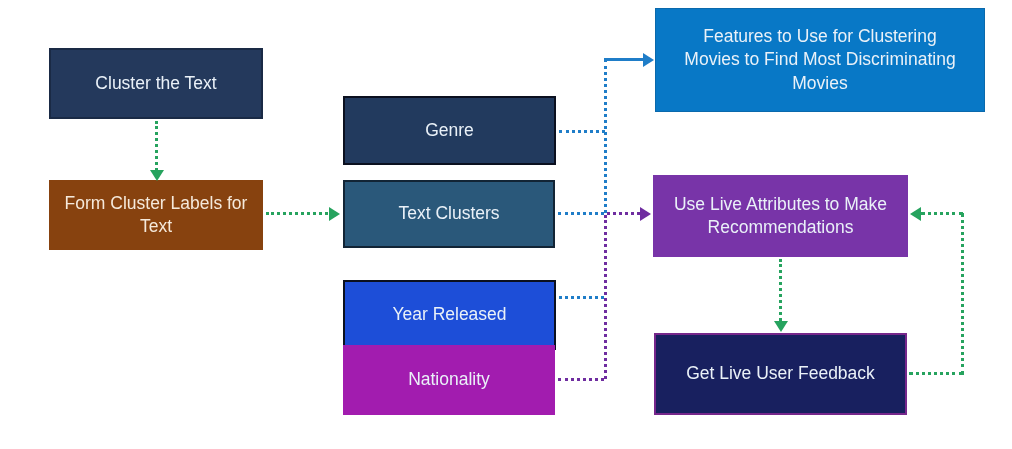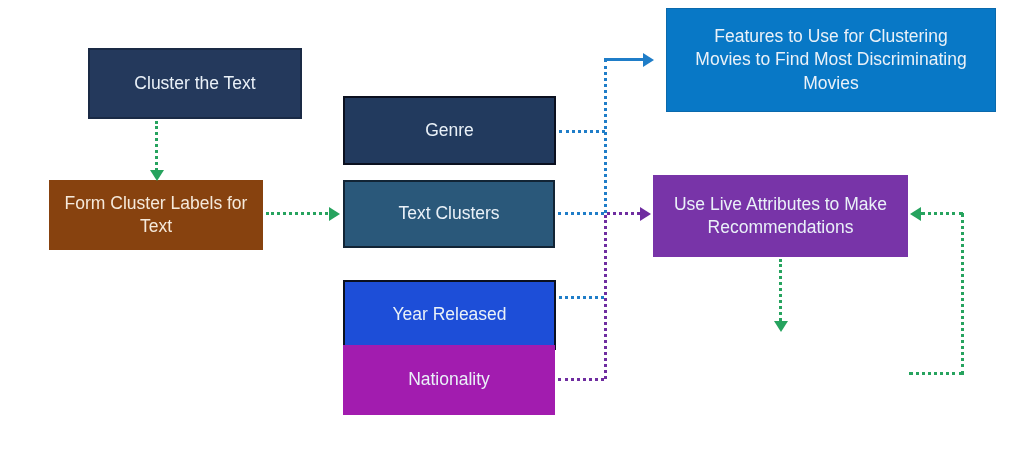--- a/index.html
+++ b/index.html
@@ -41,21 +41,21 @@
   .arr-left.green {border-top-color:transparent;border-bottom-color:transparent;border-right-color:#26A35E;}
   .arr-down.green {border-left-color:transparent;border-right-color:transparent;border-top-color:#26A35E;}
   .arr-right.blue {border-top-color:transparent;border-bottom-color:transparent;border-left-color:#1F7DC8;}
   .arr-right.purple{border-top-color:transparent;border-bottom-color:transparent;border-left-color:#6F2DA0;}
 </style>
 </head>
 <body>
 
 <div id="canvas">
 
-  <div class="node" id="n-cluster-text" style="background-color: rgb(36, 57, 92); margin-left: 39px;">
+  <div class="node" id="n-cluster-text" style="background-color: rgb(36, 57, 92);">
     <span>Cluster the Text</span>
   </div>
 
   <div class="node" id="n-genre" style="background-color: rgb(34, 58, 94);">
     <span>Genre</span>
   </div>
 
   <div class="node" id="n-form-labels" style="background-color: rgb(135, 66, 15);">
     <span>Form Cluster Labels for Text</span>
   </div>
@@ -65,28 +65,31 @@
   </div>
 
   <div class="node" id="n-year-released" style="background-color: #1d4ed8; margin-top: 17px;">
     <span>Year Released</span>
   </div>
 
   <div class="node" id="n-nationality" style="background-color: #a21caf;">
     <span>Nationality</span>
   </div>
 
-  <div class="node" id="n-features" style="background-color: rgb(8, 120, 198); margin-left: 11px;">
+  <div class="node" id="n-features" style="background-color: rgb(8, 120, 198);">
     <span>Features to Use for Clustering Movies to Find Most Discriminating Movies</span>
   </div>
 
   <div class="node" id="n-attributes" style="background-color: rgb(120, 52, 168);">
     <span>Use Live Attributes to Make Recommendations</span>
   </div>
 
+  <div class="node" id="n-feedback" style="background-color: rgb(24, 32, 95);">
+    <span>Get Live User Feedback</span>
+  </div>
 
   <div class="v green" style="left:155px;top:121px;height:50px;"></div>
   <div class="arr arr-down green" style="left:150px;top:170px;"></div>
 
   <div class="h green" style="left:266px;top:212px;width:62px;"></div>
   <div class="arr arr-right green" style="left:329px;top:207px;"></div>
 
   <div class="h blue" style="left:559px;top:130px;width:46px;"></div>
 
   <div class="v blue" style="left:604px;top:59px;height:154px;"></div>

